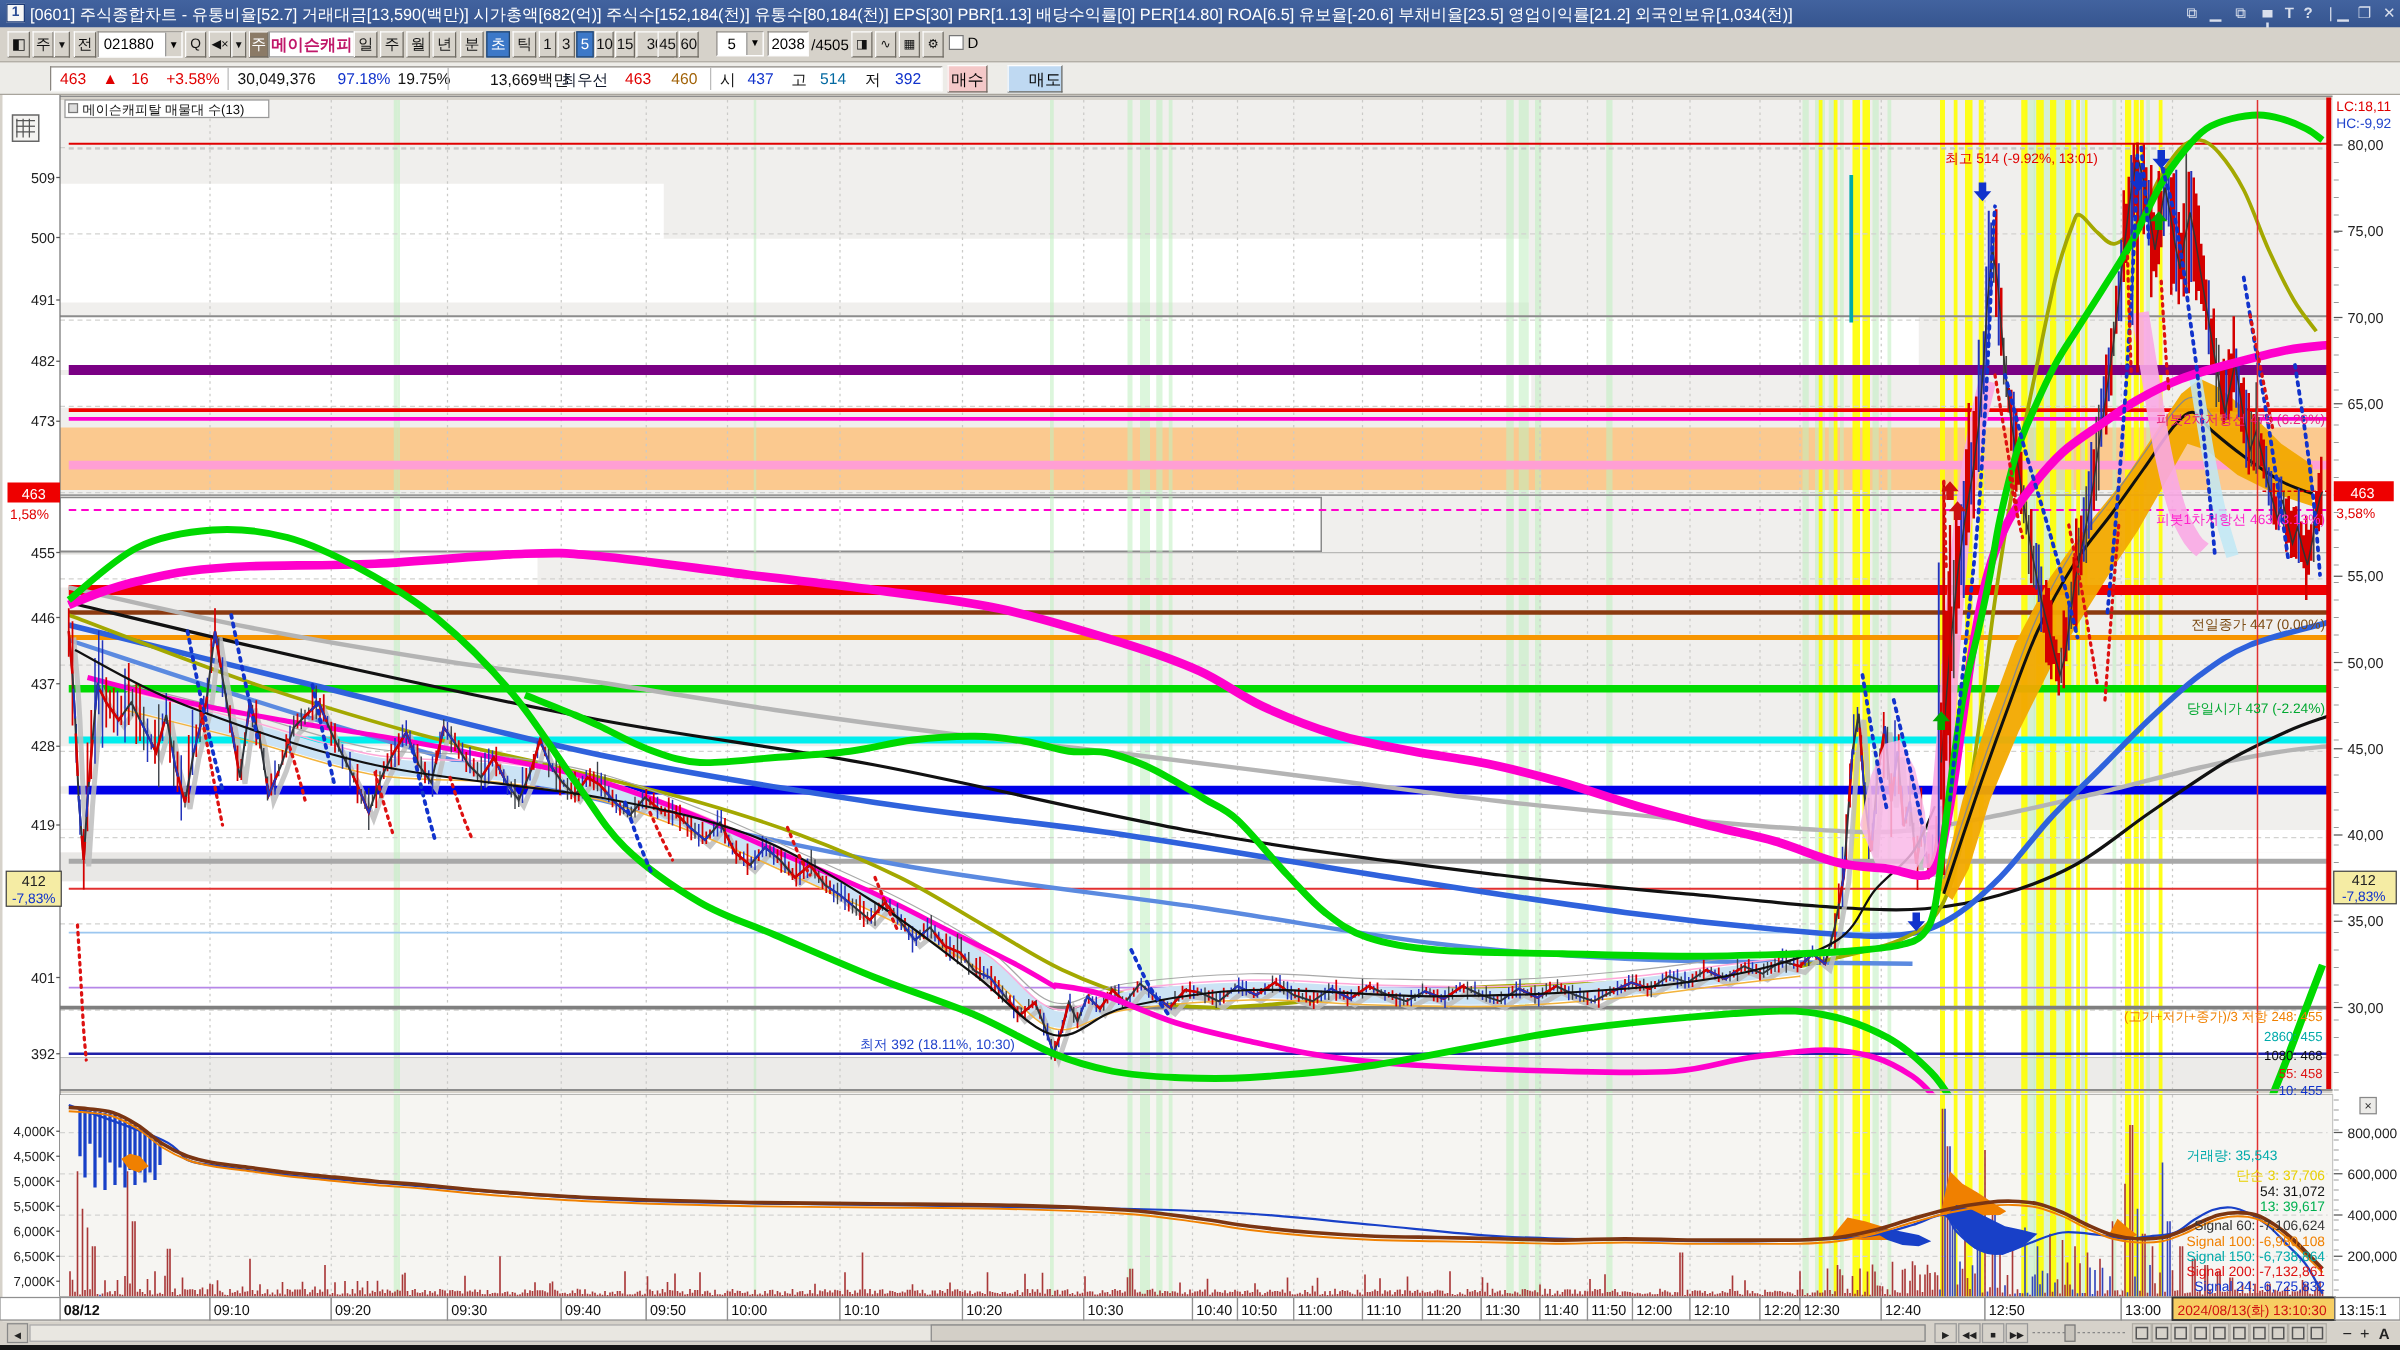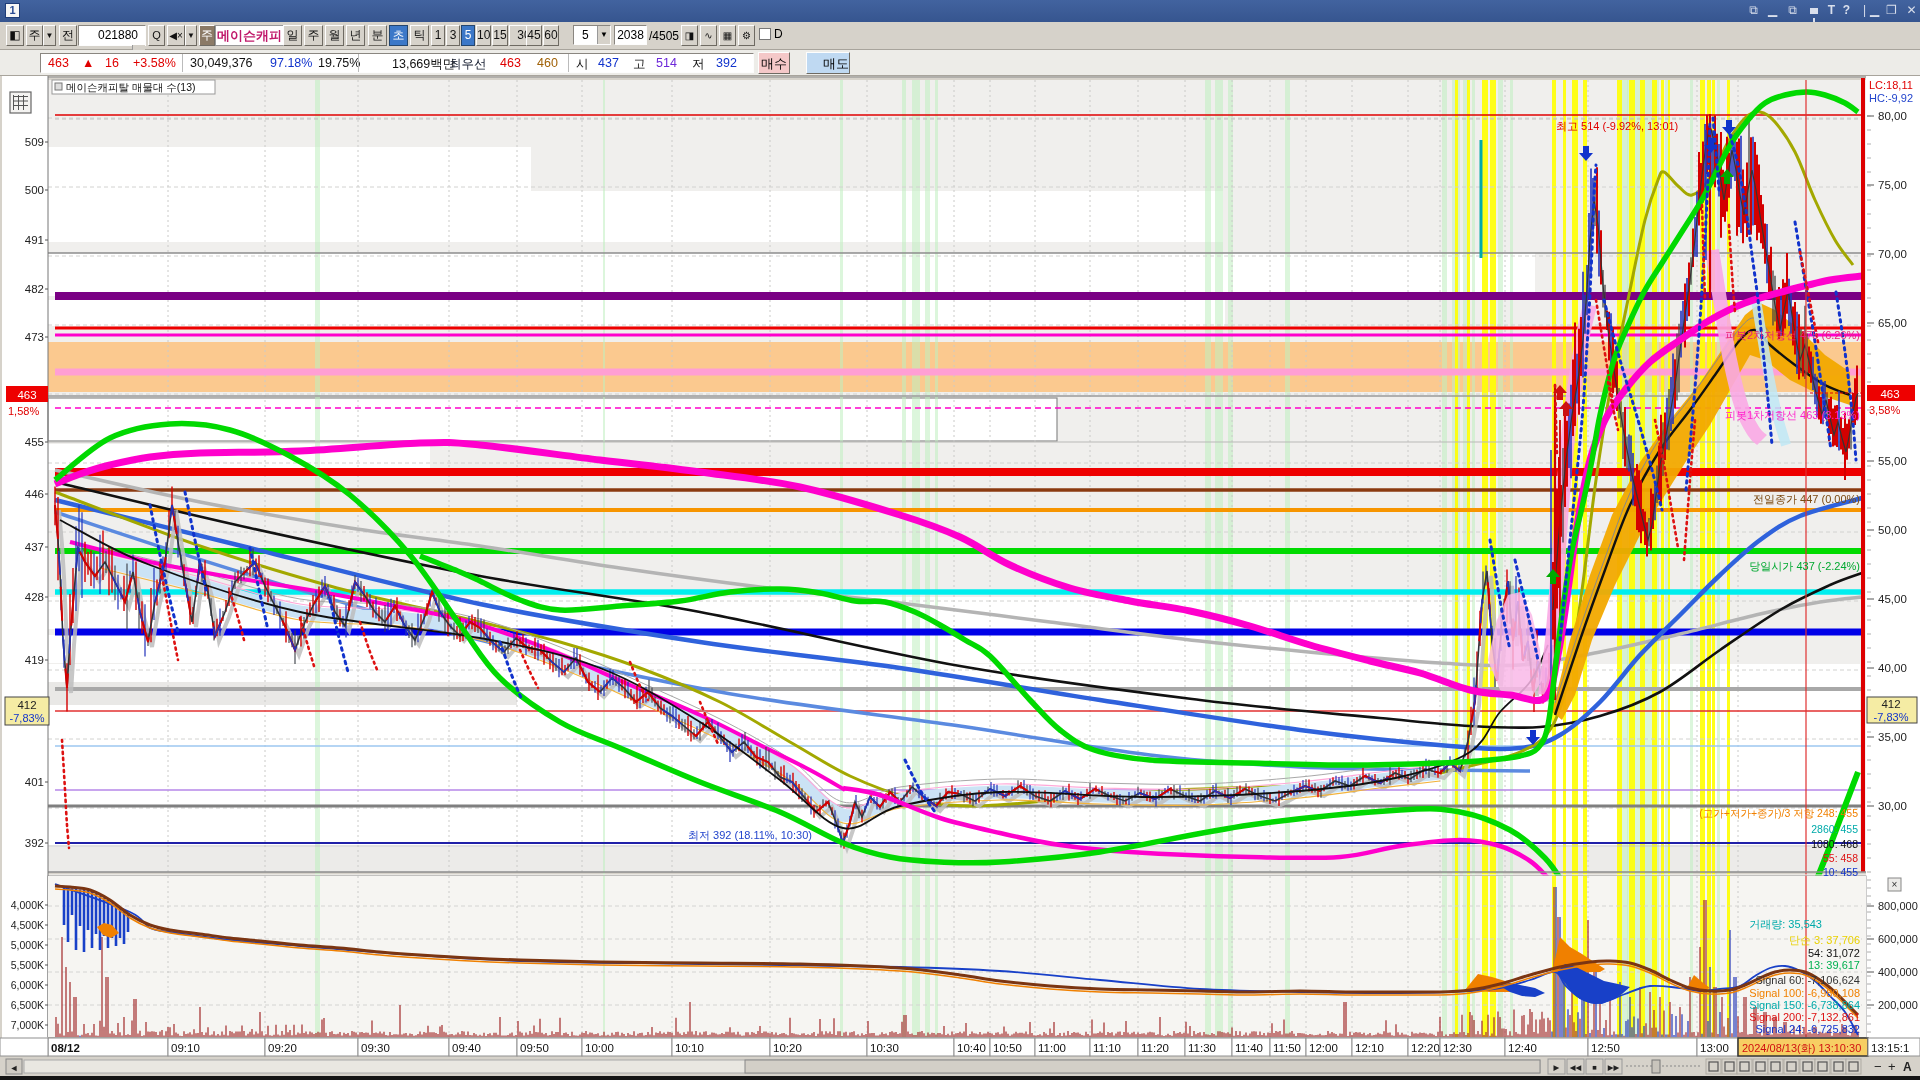--- a/index.html
+++ b/index.html
@@ -10,37 +10,38 @@
 .btn { position:absolute; top:3px; height:21px; background:#D6D2CA; border:1px solid; border-color:#FDFDFD #6E6A62 #6E6A62 #FDFDFD; font-size:12px; text-align:center; color:#111; line-height:19px; }
 .btn.sel { background:#3C78C8; color:#FFF; border-color:#24466E; }
 .inforow { position:absolute; left:0; top:50px; width:1920px; height:26px; background:#EDECE8; border-bottom:1px solid #A8A49C; }
 .fld { position:absolute; top:3px; height:20px; background:#FFF; border:1px solid; border-color:#8A8680 #FDFDFD #FDFDFD #8A8680; }
 .t { position:absolute; font-size:12.5px; top:6px; white-space:nowrap; }
 svg { position:absolute; left:0; top:76px; }
 text { font-family:"Liberation Sans",sans-serif; }
 </style></head><body>
 <div class="titlebar">
  <div class="appicon">1</div>
+ <div class="txt">[0601]  주식종합차트 - 유통비율[52.7]  거래대금[13,590(백만)]  시가총액[682(억)]  주식수[152,184(천)]  유통수[80,184(천)]  EPS[30]  PBR[1.13]  배당수익률[0]  PER[14.80]  ROA[6.5]  유보율[-20.6]  부채비율[23.5]  영업이익률[21.2]  외국인보유[1,034(천)]</div>
  <div class="ticon" style="left:1746px">⧉</div>
  <div class="ticon" style="left:1765px">▁</div>
  <div class="ticon" style="left:1785px">⧉</div>
  <div class="ticon" style="left:1806px"><span style="display:inline-block;width:8px;height:6px;background:#D9DFEC;margin-top:2px"></span><span style="display:block;width:2px;height:6px;background:#D9DFEC;margin:0 auto"></span></div>
  <div class="ticon" style="left:1824px;font-weight:bold">T</div>
  <div class="ticon" style="left:1839px;font-weight:bold">?</div>
  <div class="ticon" style="left:1857px">|</div>
  <div class="ticon" style="left:1867px">▁</div>
  <div class="ticon" style="left:1884px">❐</div>
  <div class="ticon" style="left:1904px">✕</div>
 </div>
 <div class="toolbar">
  <div class="btn" style="left:6px;width:18px">◧</div>
  <div class="btn" style="left:26px;width:17px">주</div>
  <div class="btn" style="left:43px;width:13px;font-size:8px">▼</div>
  <div class="btn" style="left:59px;width:18px">전</div>
- <div class="fld" style="left:78px;top:3px;width:68px;height:21px;font-size:12px;line-height:19px;padding-left:19px">021880 <span style="float:right;font-size:8px;background:#D6D2CA;border-left:1px solid #999;width:13px;text-align:center">▼</span></div>
+ <div class="fld" style="left:78px;top:3px;width:68px;height:21px;font-size:12px;line-height:19px;padding-left:4px">021880 <span style="float:right;font-size:8px;background:#D6D2CA;border-left:1px solid #999;width:13px;text-align:center">▼</span></div>
  <div class="btn" style="left:148px;width:17px;font-size:11px">Q</div>
  <div class="btn" style="left:167px;width:18px;font-size:10px">◀×</div>
  <div class="btn" style="left:185px;width:12px;font-size:8px">▼</div>
  <div class="btn" style="left:199px;width:16px;background:#8B7A66;color:#FFF">주</div>
  <div style="position:absolute;left:215px;top:3px;width:70px;height:21px;background:#FFF;border:1px solid #999;color:#C0186A;font-size:13px;font-weight:bold;line-height:19px;padding-left:1px">메이슨캐피</div>
  <div class="btn" style="left:283px;width:19px">일</div>
  <div class="btn" style="left:304px;width:19px">주</div>
  <div class="btn" style="left:325px;width:19px">월</div>
  <div class="btn" style="left:346px;width:19px">년</div>
  <div class="btn" style="left:368px;width:19px">분</div>
@@ -76,21 +77,21 @@
  <div class="t" style="left:318px;color:#111">19.75%</div>
  <div style="position:absolute;left:358px;top:4px;width:1px;height:18px;background:#BBB"></div>
  <div class="t" style="left:392px;color:#111">13,669백만</div>
  <div class="t" style="left:449px;color:#0f172a">최우선</div>
  <div class="t" style="left:500px;color:#E00000">463</div>
  <div class="t" style="left:537px;color:#a16207">460</div>
  <div style="position:absolute;left:568px;top:4px;width:1px;height:18px;background:#BBB"></div>
  <div class="t" style="left:576px;color:#111">시</div>
  <div class="t" style="left:598px;color:#1133CC">437</div>
  <div class="t" style="left:633px;color:#111">고</div>
- <div class="t" style="left:656px;color:#6d28d9">514</div>
+ <div class="t" style="left:656px;color:#0369a1">514</div>
  <div class="t" style="left:692px;color:#111">저</div>
  <div class="t" style="left:716px;color:#1133CC">392</div>
  <div style="position:absolute;left:758px;top:2px;width:32px;height:22px;background:#F4C8C8;border:1px solid;border-color:#FDFDFD #6E6A62 #6E6A62 #FDFDFD;text-align:center;font-size:13px;line-height:21px">매수</div>
  <div style="position:absolute;left:806px;top:2px;width:44px;height:22px;background:#BFD9F2;border:1px solid;border-color:#FDFDFD #6E6A62 #6E6A62 #FDFDFD;text-align:right;font-size:13px;line-height:21px">매도</div>
 </div>
 <svg width="1920" height="1004" viewBox="0 76 1920 1004">
 <rect x="0.0" y="76.0" width="1920.0" height="1004.0" fill="#D6D2CA"></rect>
 <rect x="2.0" y="76.0" width="46.0" height="1000.0" fill="#FFFFFF"></rect>
 <rect x="1866.0" y="76.0" width="54.0" height="1000.0" fill="#FFFFFF"></rect>
 <rect x="48.0" y="80.0" width="1818.0" height="792.0" fill="#F0EFED"></rect>

